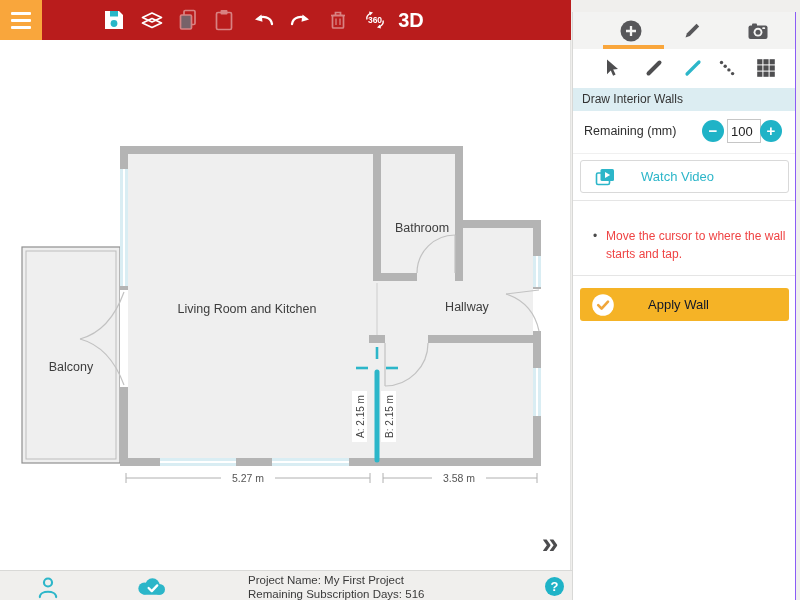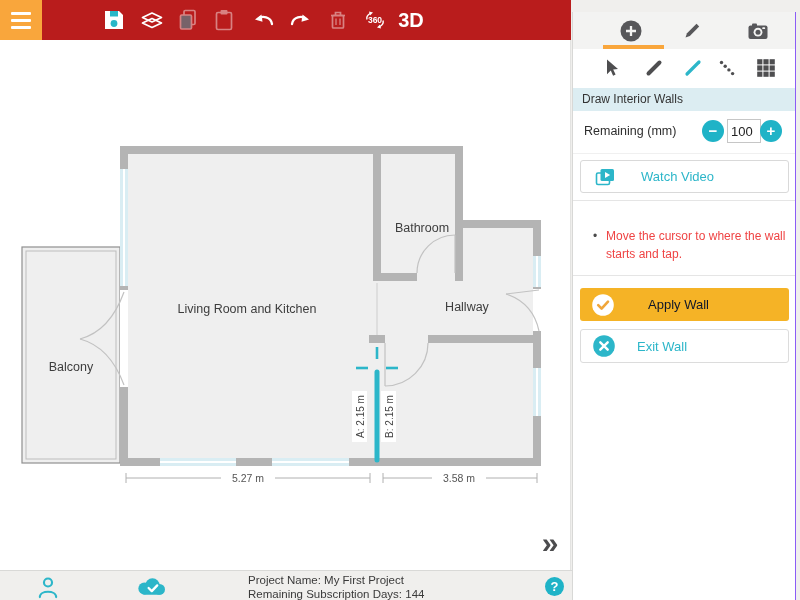--- a/index.html
+++ b/index.html
@@ -292,42 +292,35 @@
   <div class="sep" style="top:263px"></div>
 
   <div id="apply-btn" class="panel-btn">
     <svg width="24" height="24" viewBox="0 0 24 24">
       <circle cx="12" cy="12" r="10.8" fill="#fff"></circle>
       <path d="M7.2 12.2 L10.6 15.6 L17 8.6" stroke="#f0a63a" stroke-width="2.6" fill="none" stroke-linecap="round" stroke-linejoin="round"></path>
     </svg>
     <span class="lbl">Apply Wall</span>
   </div>
 
-  <div id="exit-btn" class="panel-btn">
-    <svg width="24" height="24" viewBox="0 0 24 24">
-      <circle cx="12" cy="12" r="10.8" fill="#2cb6c9"></circle>
-      <path d="M8.3 8.3 L15.7 15.7 M15.7 8.3 L8.3 15.7" stroke="#fff" stroke-width="2.4" stroke-linecap="round"></path>
-    </svg>
-    <span class="lbl">Exit Wall</span>
-  </div>
 </div>
 
 <div id="bottombar" class="abs">
   <svg id="person-icon" viewBox="0 0 26 26">
     <circle cx="13" cy="7.8" r="4.2" stroke="#2cb6c9" stroke-width="2.2" fill="none"></circle>
     <path d="M4.5 23 C4.5 15.5 21.5 15.5 21.5 23" stroke="#2cb6c9" stroke-width="2.2" fill="none" stroke-linecap="round"></path>
   </svg>
   <svg id="cloud-icon" viewBox="0 0 36 24">
     <g fill="#2cb6c9">
       <circle cx="11" cy="13" r="6.2"></circle>
         <circle cx="19.5" cy="10" r="7.6"></circle>
         <circle cx="27" cy="14" r="5.6"></circle>
       <rect x="8" y="12" width="22" height="7.5" rx="3.7"></rect>
     </g>
     <path d="M15.5 12.5 L18.8 15.8 L24.5 9.8" stroke="#fff" stroke-width="2.4" fill="none" stroke-linecap="round" stroke-linejoin="round"></path>
   </svg>
   <div id="status-text">
     <div>Project Name: My First Project</div>
-    <div>Remaining Subscription Days: 144</div>
+    <div>Remaining Subscription Days: 516</div>
   </div>
 </div>
 
 <div id="help-btn" class="abs">?</div>
 
 </body></html>

